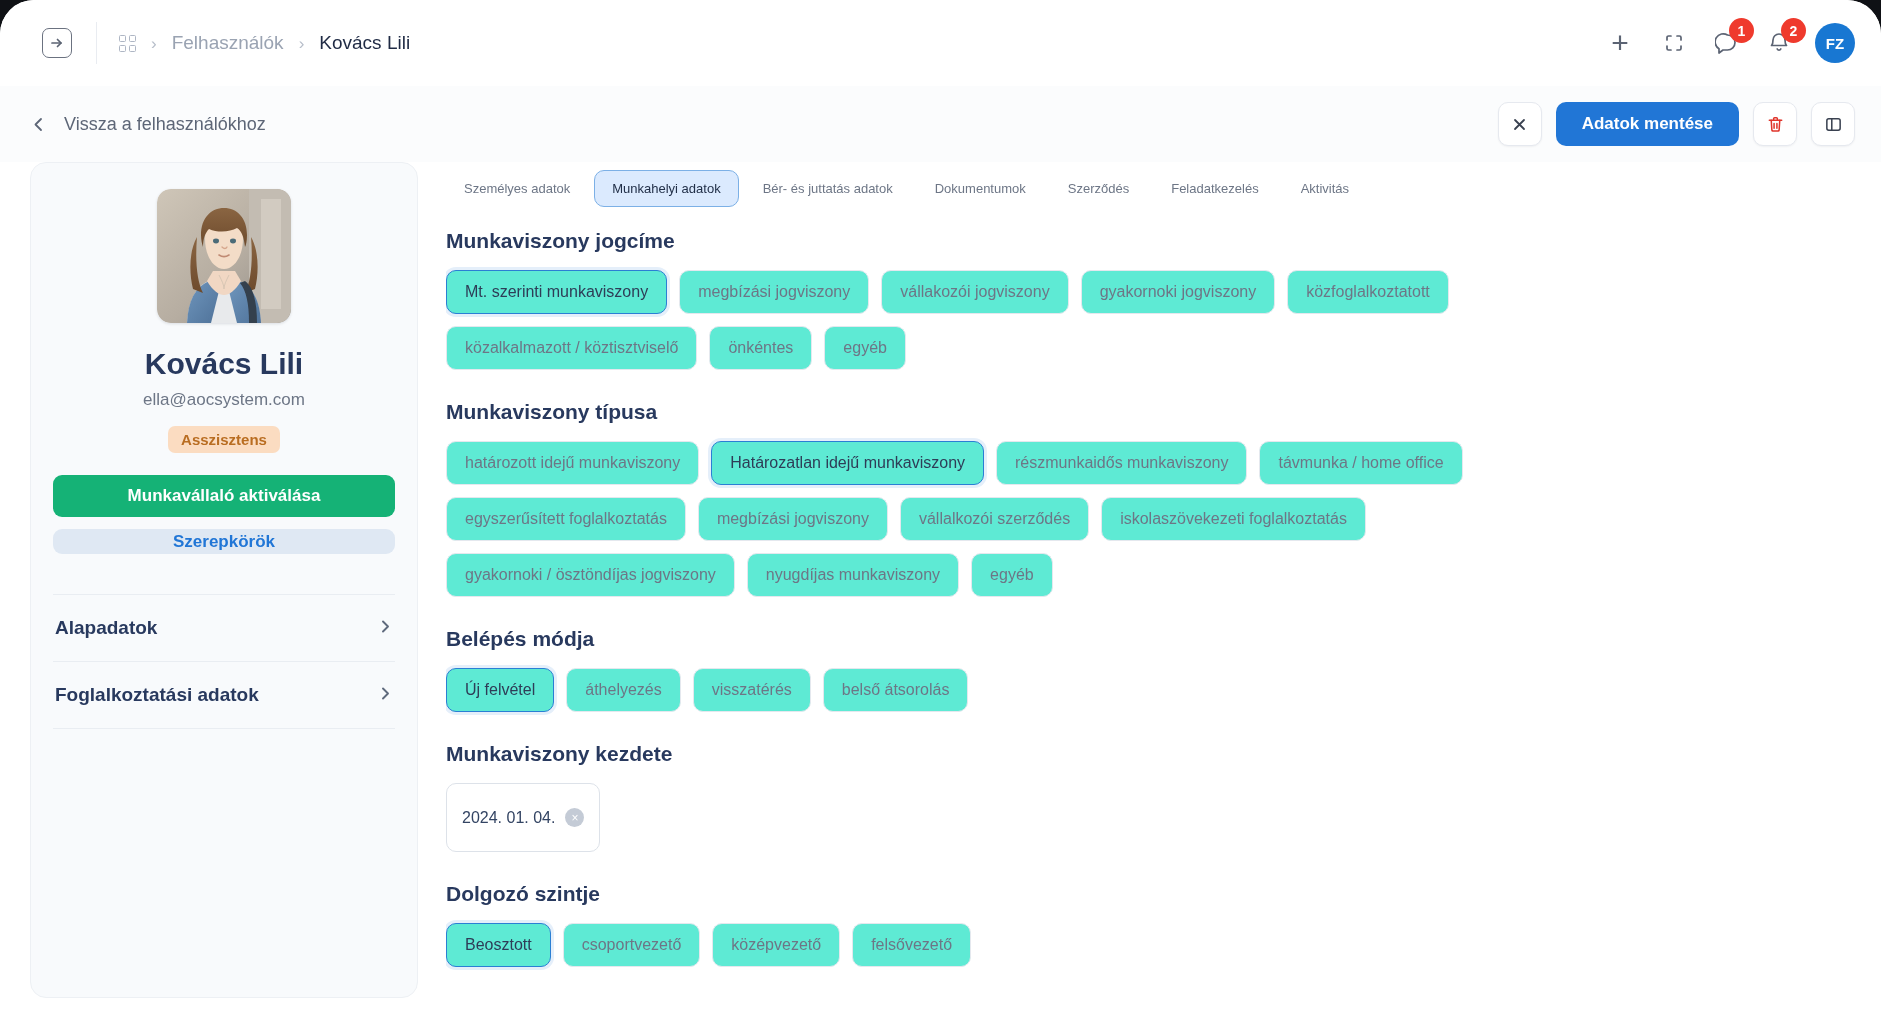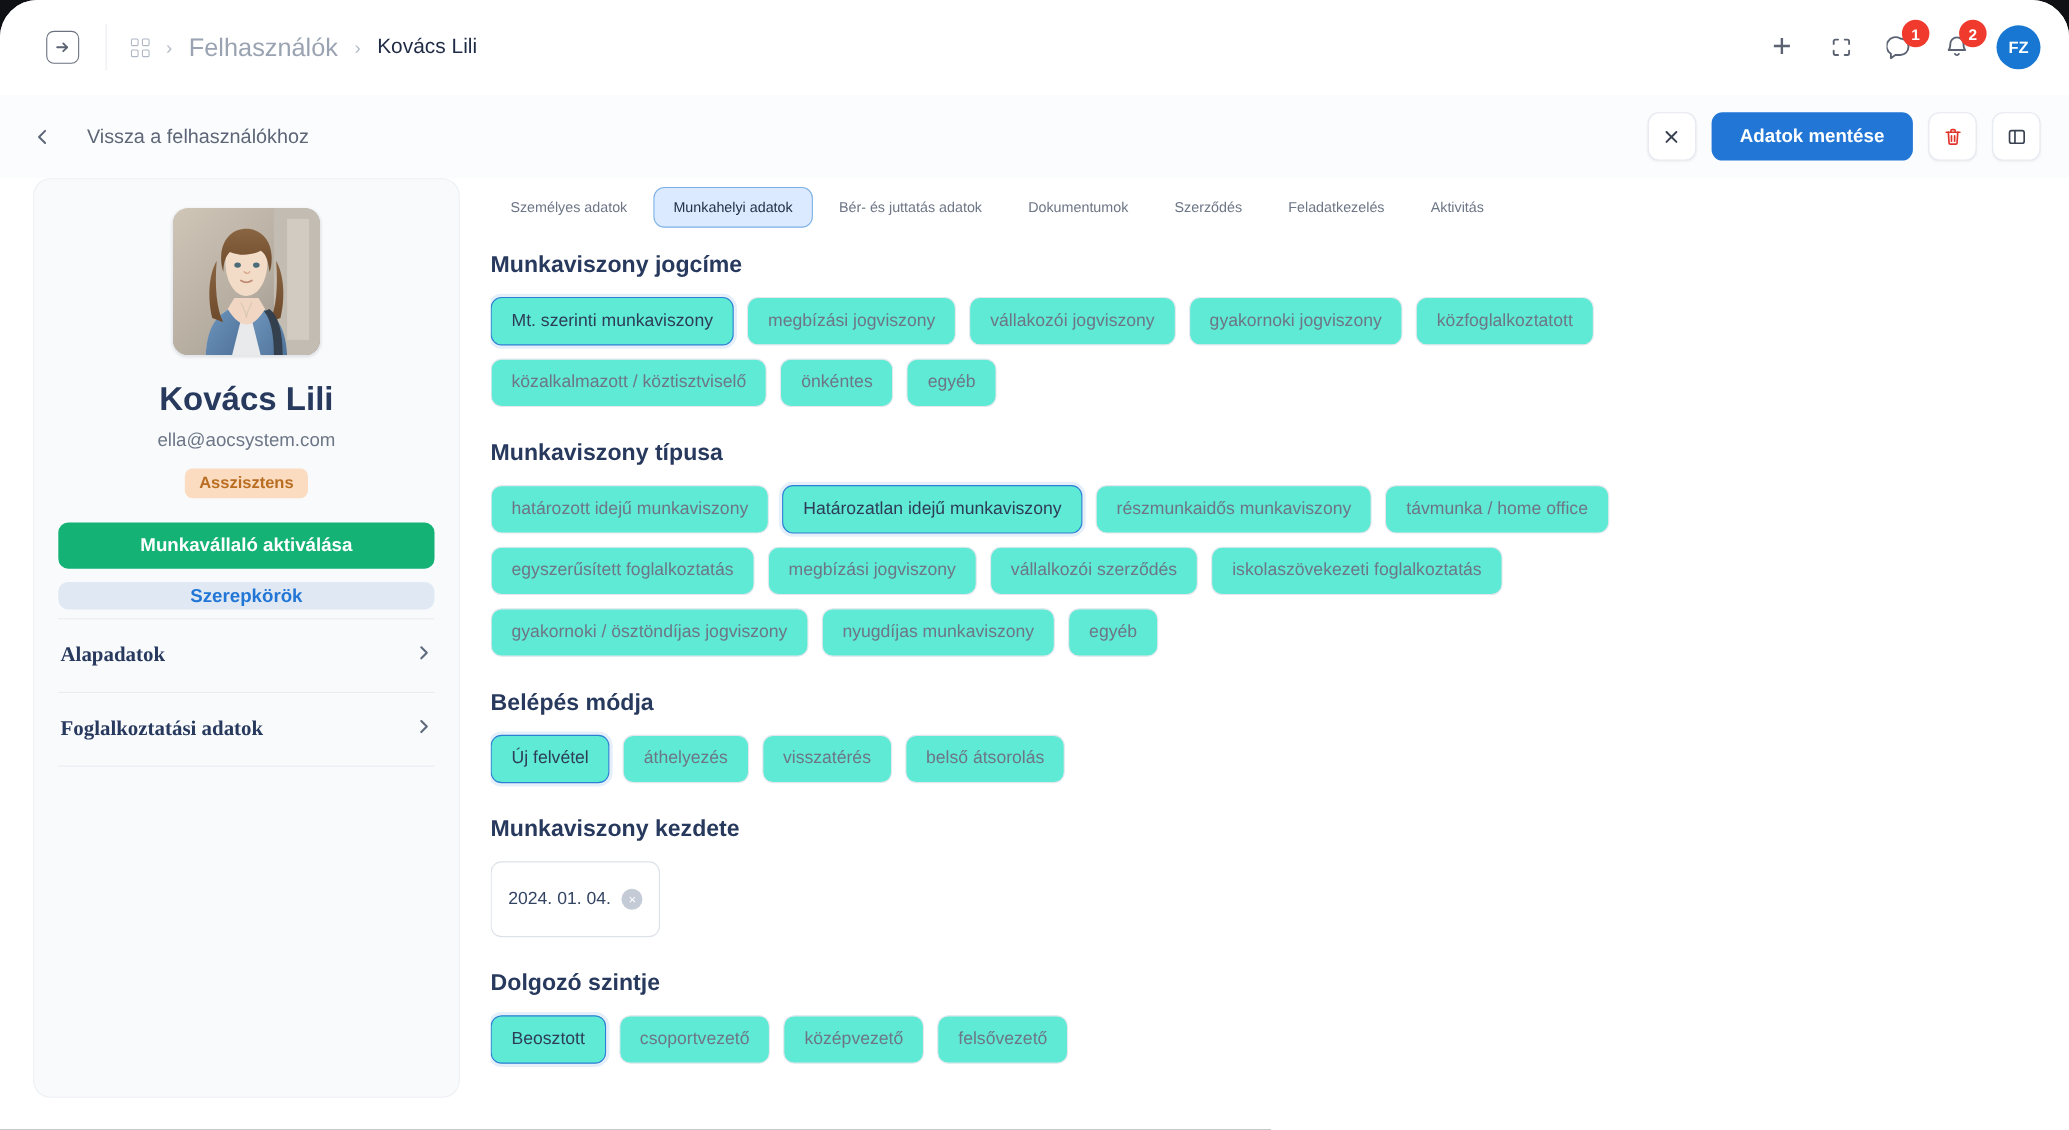--- a/index.html
+++ b/index.html
@@ -38,21 +38,21 @@
     color: #5b6373; cursor: pointer; flex: none;
     margin-left: 18px;
   }
   .topbar-divider {
     width: 1px; height: 42px; background: #e9ecf1; margin: 0 22px 0 24px;
   }
   .breadcrumb { display: flex; align-items: center; gap: 15px; }
   .bc-grid { display: grid; grid-template-columns: 7px 7px; grid-template-rows: 7px 7px; gap: 3px; }
   .bc-grid i { display: block; width: 7px; height: 7px; border: 1.7px solid #aeb6c4; border-radius: 1.5px; }
   .bc-sep { color: #b6bdc9; font-size: 17px; line-height: 1; }
-  .bc-muted { color: #9aa3b2; font-size: 23px; }
+  .bc-muted { color: #9aa3b2; font-size: 19px; }
   .bc-current { color: #1f2a44; font-size: 19px; }
   .topbar-right { margin-left: auto; display: flex; align-items: center; gap: 20px; }
   .plus-icon { font-size: 30px; color: #5b6373; line-height: 1; font-weight: 300; }
   .badge-wrap { position: relative; display: flex; align-items: center; justify-content: center;
                 width: 32px; height: 32px; cursor: pointer; }
   .badge {
     position: absolute; top: -9px; right: -11px;
     min-width: 25px; height: 25px; padding: 0 6px;
     background: #ef3a2d; color: #fff; border-radius: 13px;
     font-size: 14px; font-weight: 700;
@@ -63,21 +63,21 @@
     background: #1877d2; color: #fff;
     display: flex; align-items: center; justify-content: center;
     font-size: 15px; font-weight: 600; cursor: pointer;
   }
 
   
   .actionbar {
     height: 76px; display: flex; align-items: center;
     padding: 0 26px 0 30px; background: #fbfcfd;
   }
-  .back-link { display: flex; align-items: center; gap: 32px; cursor: pointer; }
+  .back-link { display: flex; align-items: center; gap: 17px; cursor: pointer; }
   .back-label { color: #5d6677; font-size: 18px; }
   .actionbar-right { margin-left: auto; display: flex; align-items: center; gap: 14px; }
   .sq-btn {
     width: 44px; height: 44px; background: #fff;
     border: 1px solid #e6e9ef; border-radius: 10px;
     display: flex; align-items: center; justify-content: center;
     cursor: pointer; color: #394150;
     box-shadow: 0 1px 2px rgba(16,24,40,.05);
   }
   .sq-btn.danger { color: #e0342b; }
@@ -122,21 +122,21 @@
     height: 42px; background: #15b276; color: #fff;
     border: none; border-radius: 9px;
     font-size: 17px; font-weight: 700; cursor: pointer; font-family: inherit;
   }
   .soft-btn {
     display: block; width: 100%; margin-top: 12px;
     height: 25px; background: #dfe8f3; color: #2176d6;
     border: none; border-radius: 9px;
     font-size: 17px; font-weight: 700; cursor: pointer; font-family: inherit;
   }
-  .accordion { margin-top: 8px; font-family: Liberation Serif, serif; }
+  .accordion { margin-top: 40px; }
   .acc-item {
     display: flex; align-items: center; justify-content: space-between;
     padding: 22px 2px; border-top: 1px solid #e9edf2;
     cursor: pointer;
   }
   .acc-label { font-size: 19px; font-weight: 700; color: #28395e; }
   .acc-chev { color: #5f6a7d; }
 
   
   .main { flex: 1; min-width: 0; padding-top: 8px; overflow: hidden; }

